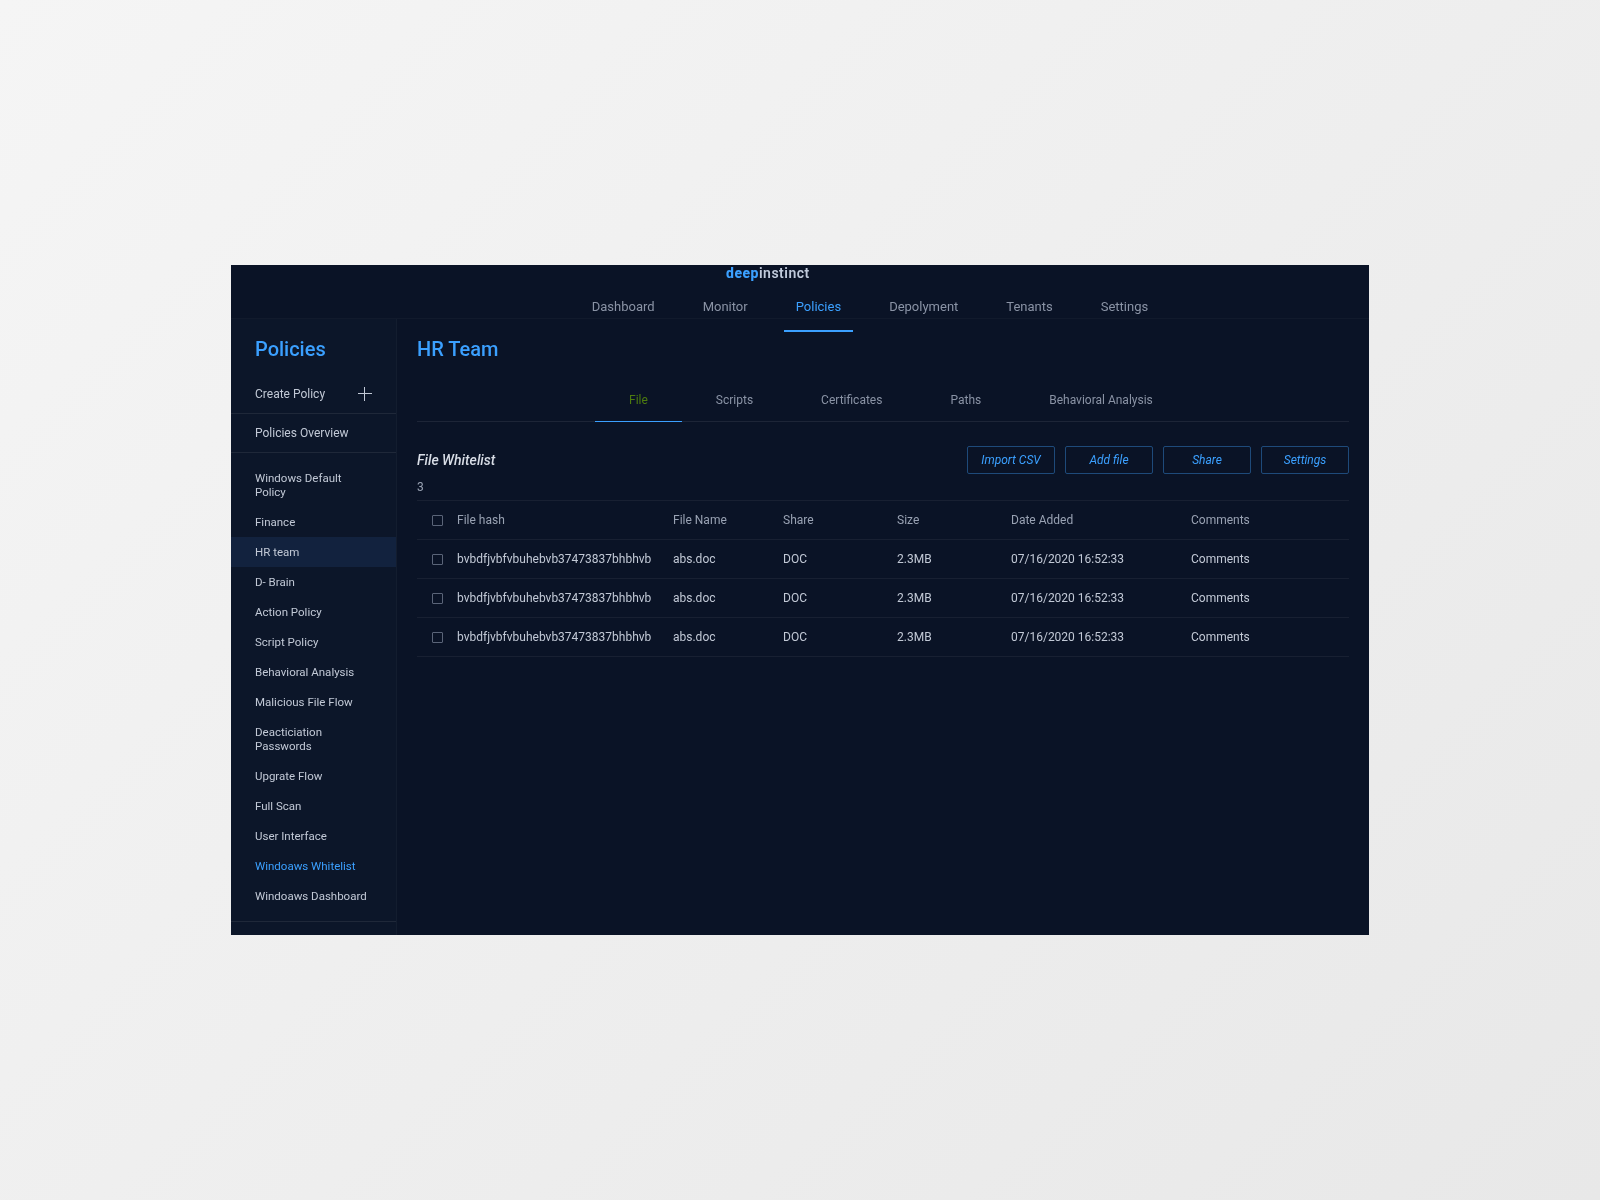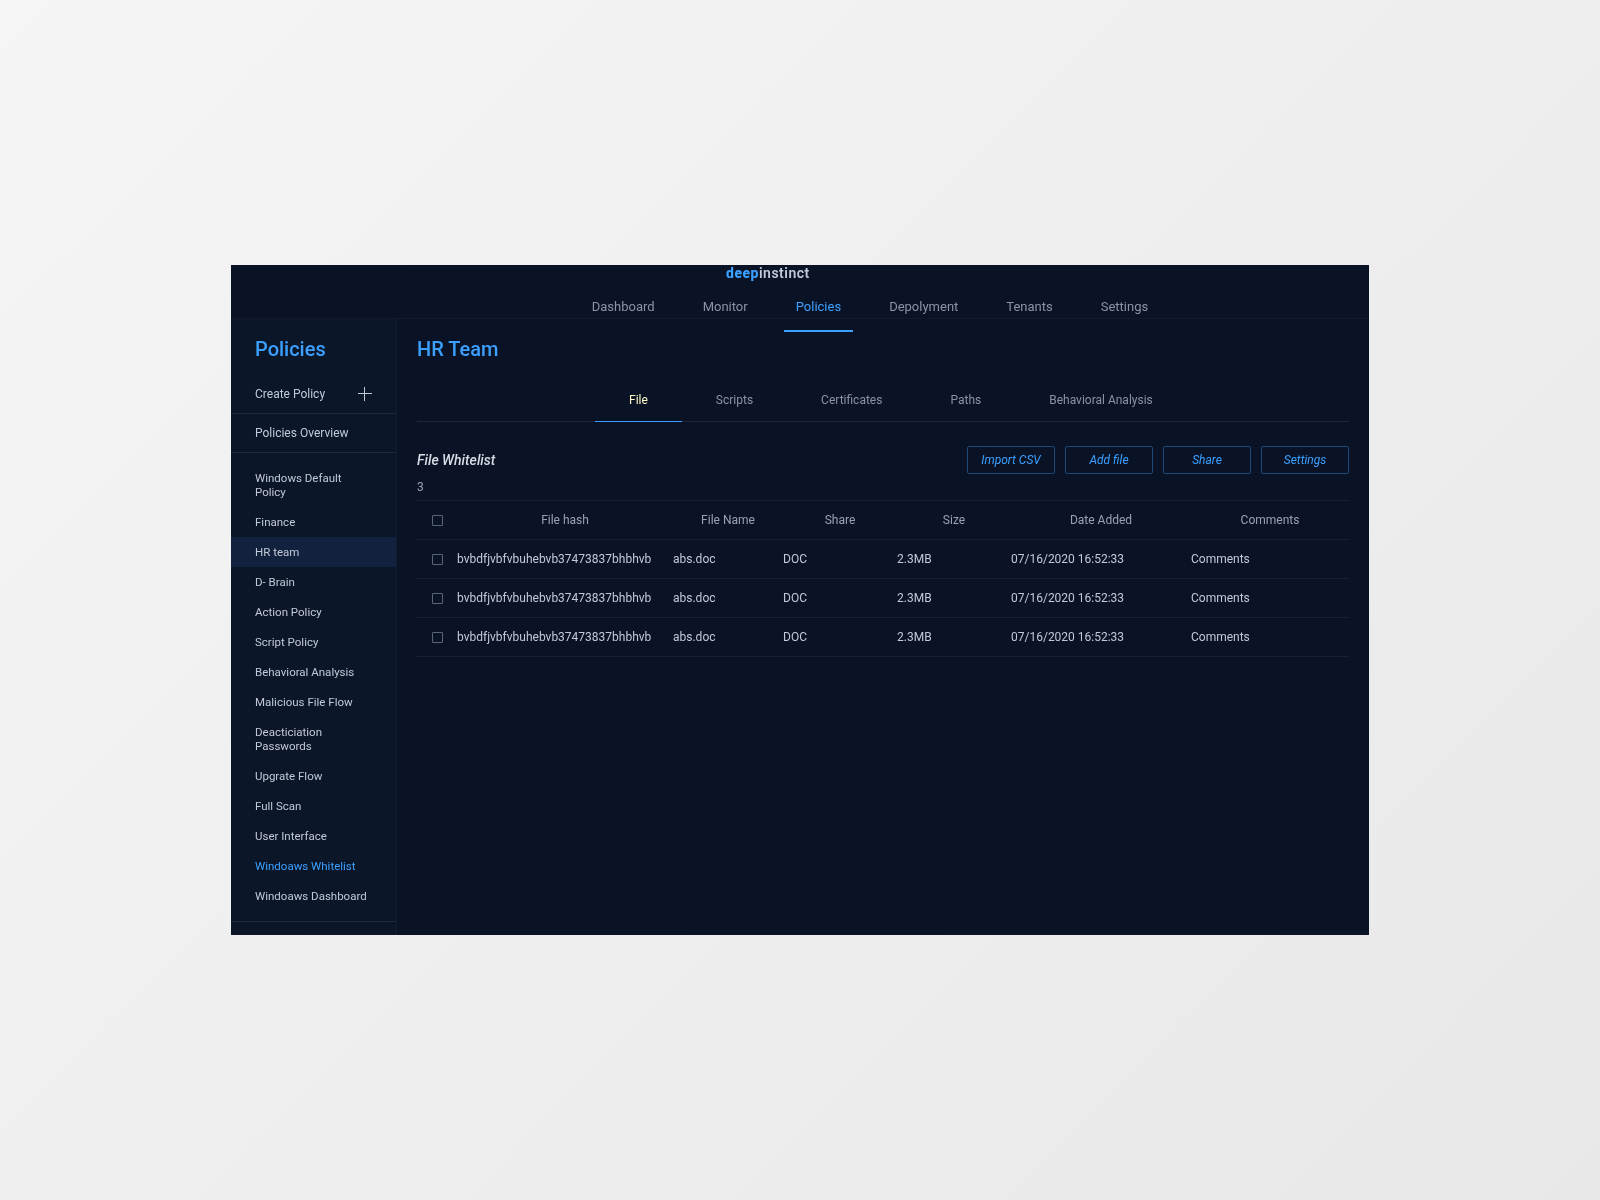--- a/index.html
+++ b/index.html
@@ -163,21 +163,21 @@
     gap: 0;
   }
   .sub-tab {
     color: #8a93a5;
     font-size: 12px;
     padding: 14px 34px;
     cursor: pointer;
     position: relative;
   }
   .sub-tab.active {
-    color: #fef9c3;
+    color: #4d7c0f;
   }
   .sub-tab.active::after {
     content: "";
     position: absolute;
     bottom: -1px;
     left: 0;
     right: 0;
     height: 1.5px;
     background: #3ba0ff;
   }
@@ -220,21 +220,20 @@
     display: flex;
     align-items: center;
     padding: 12px 0;
     border-bottom: 1px solid rgba(255,255,255,0.06);
     font-size: 12px;
     color: #c2c9d6;
   }
   .table-row.header {
     color: #99a2b3;
     border-top: 1px solid rgba(255,255,255,0.06);
-    text-align: center;
   }
   .col-check {
     width: 40px;
     display: flex;
     justify-content: center;
   }
   .checkbox {
     width: 11px;
     height: 11px;
     border: 1px solid #5a6478;

